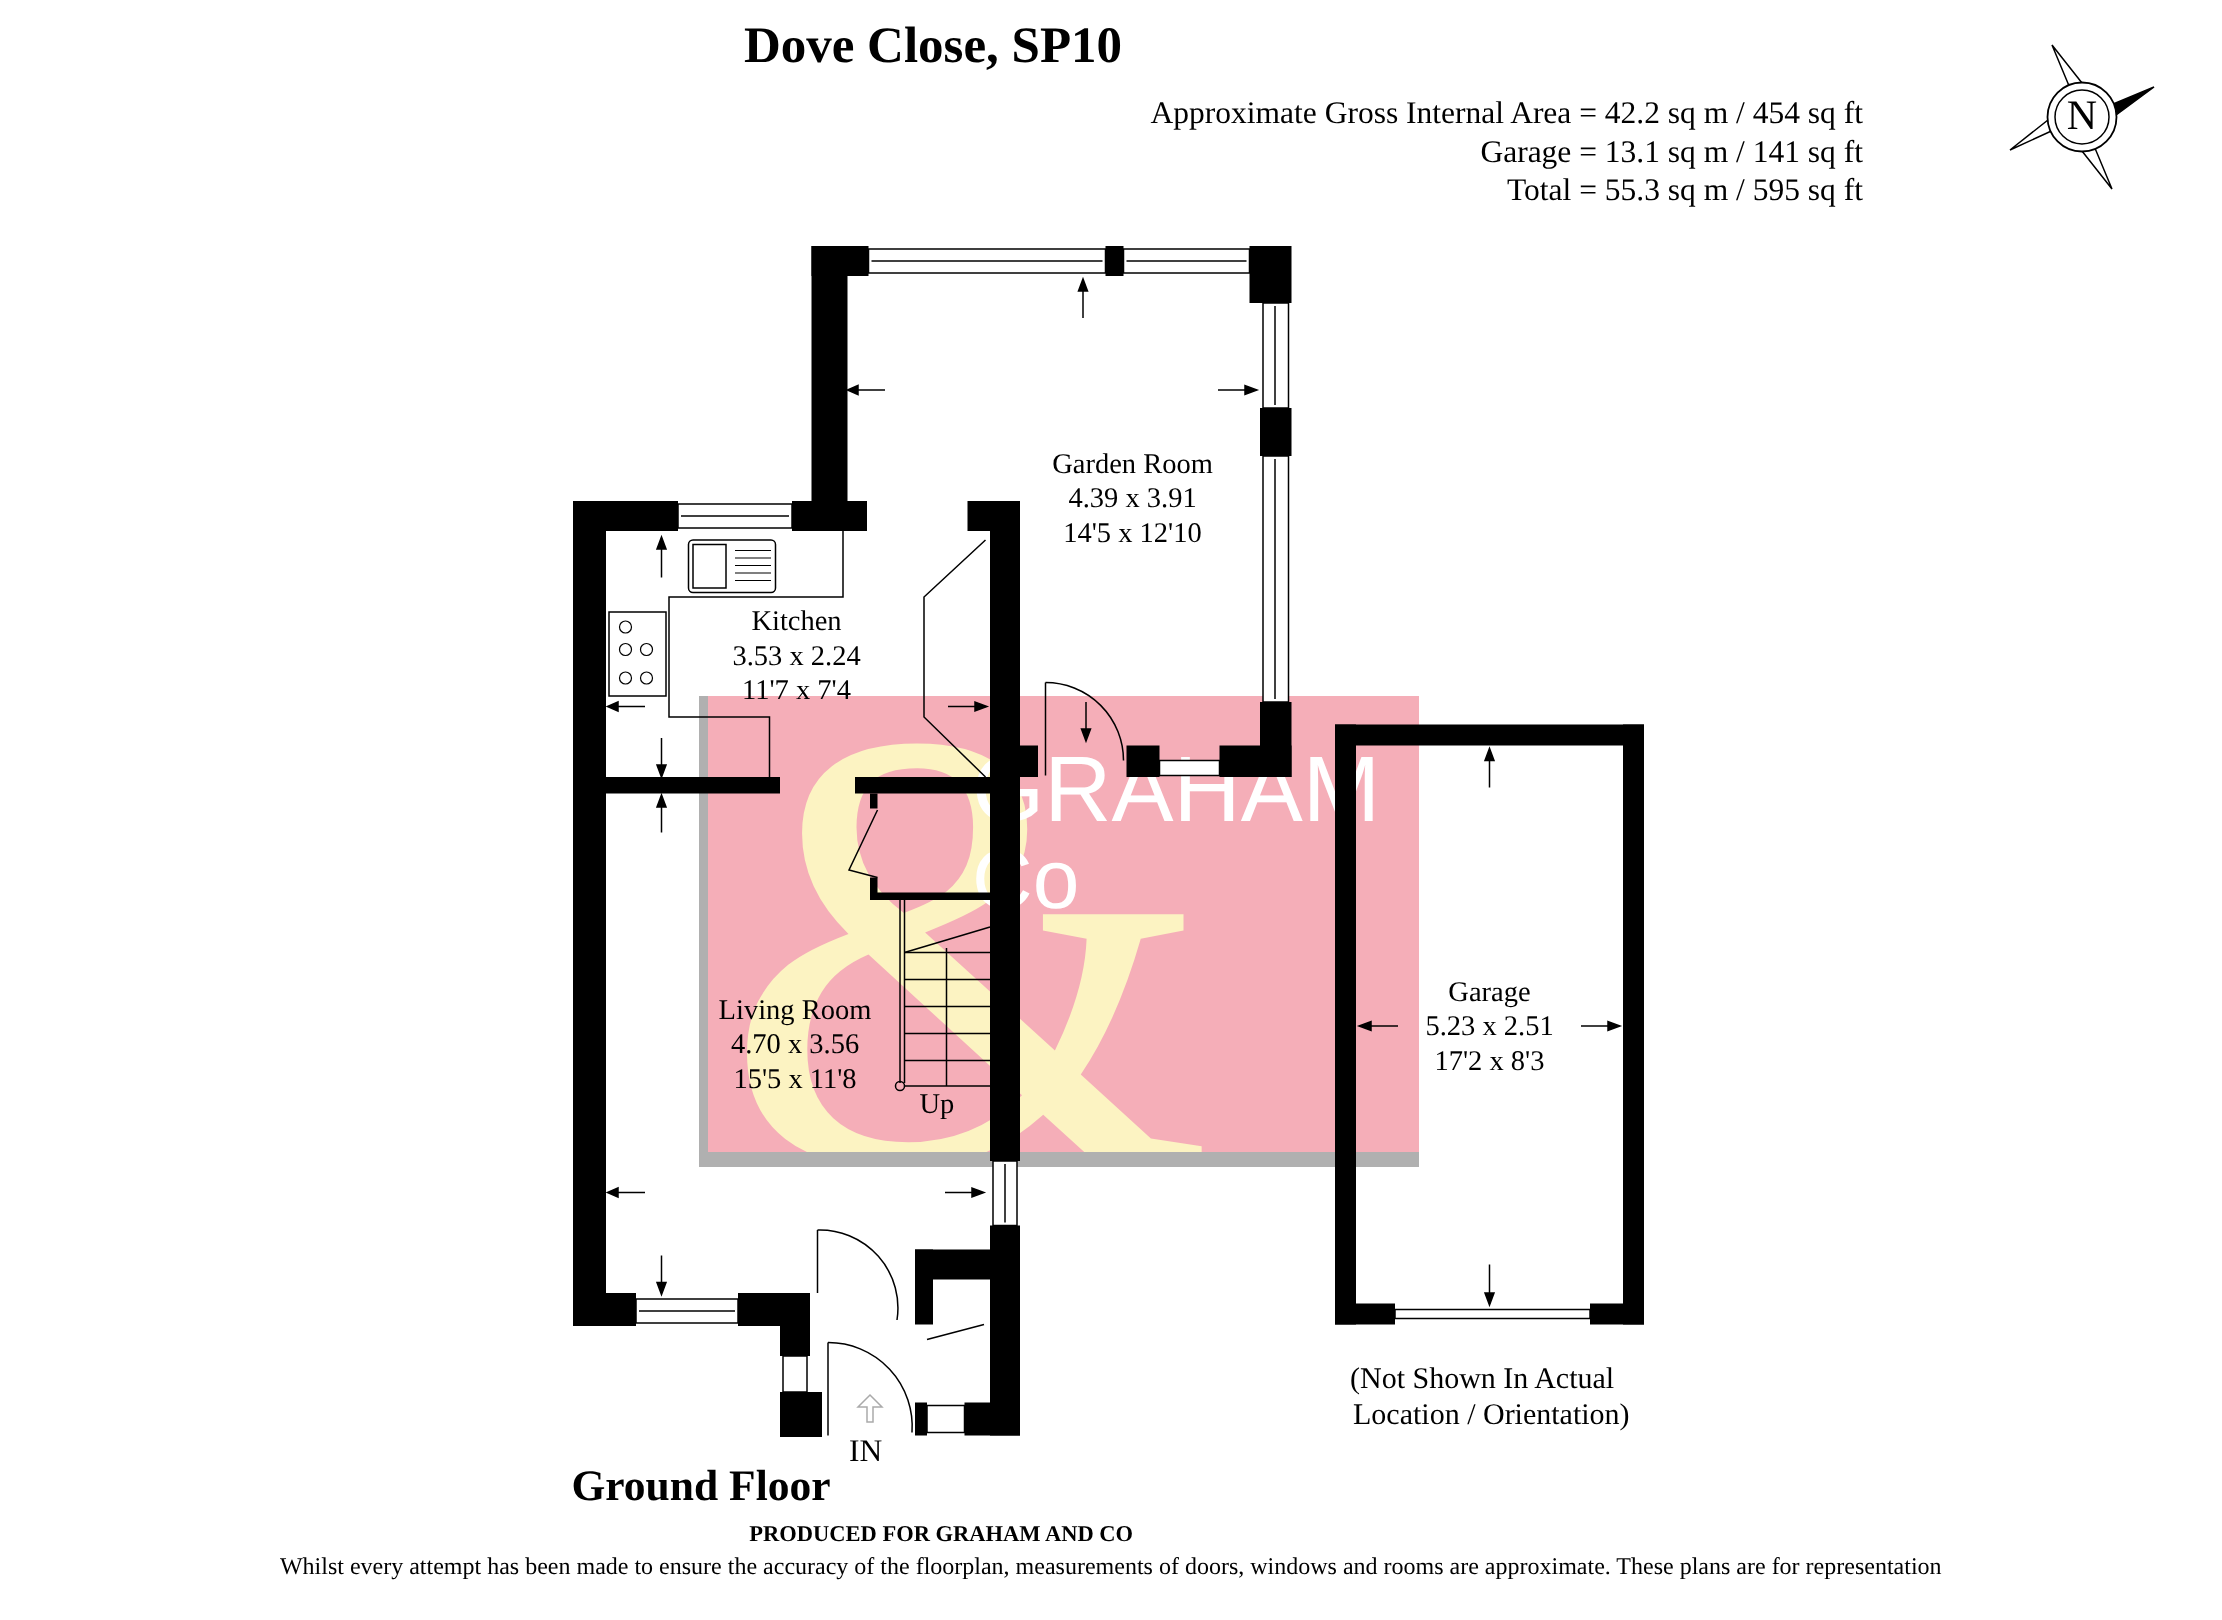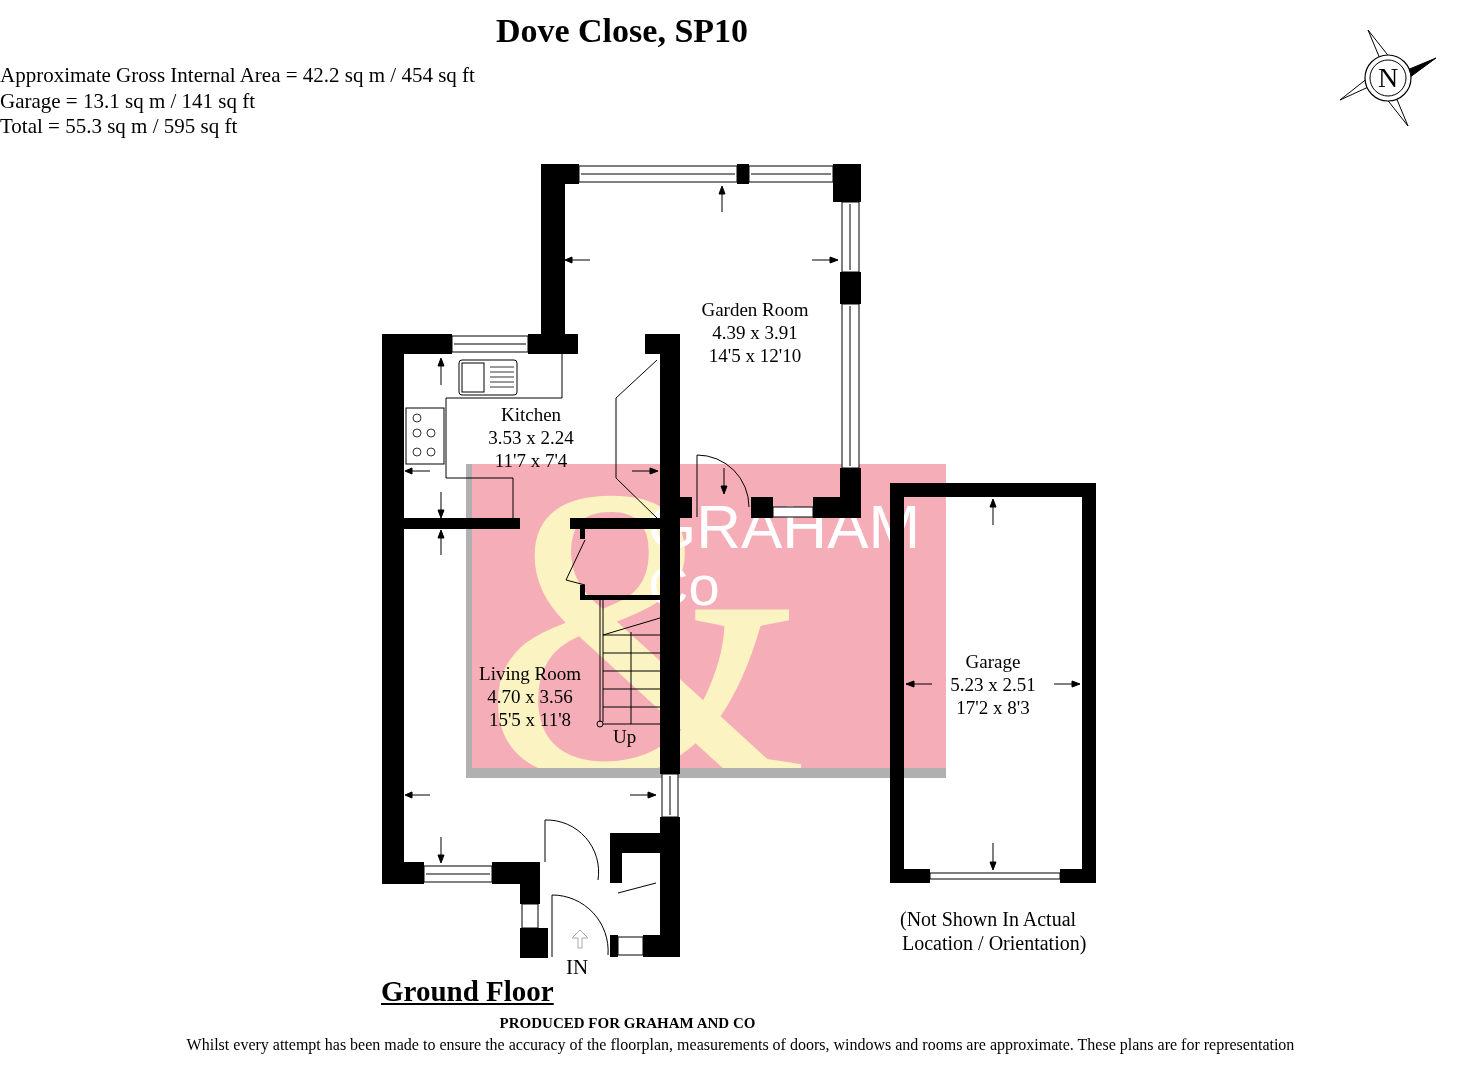--- a/index.html
+++ b/index.html
@@ -1,21 +1,21 @@
 <!DOCTYPE html>
 <html><head>
   <meta charset="utf-8">
   <style>
     html, body { margin: 0; padding: 0; background: #ffffff; }
     body { width: 1481px; height: 1080px; position: relative; overflow: hidden; font-family: "Liberation Serif", "DejaVu Serif", serif; color: #000; }
     .abs { position: absolute; }
     .title { left: 0; width: 1244px; top: 12px; text-align: center; font-weight: bold; font-size: 34px; }
-    .sub { left: 0; width: 1242px; text-align: left; font-size: 21px; line-height: 25px; }
+    .sub { left: 0; width: 1242px; text-align: right; font-size: 21px; line-height: 25px; }
     .room-label { text-align: center; font-size: 19px; line-height: 23px; }
-    .floor-label { font-weight: bold; font-size: 29px; text-decoration: underline; }
+    .floor-label { font-weight: bold; font-size: 29px; }
     .note { font-weight: normal; font-size: 20px; line-height: 24px; }
     .footer-head { left: 0; width: 1255px; top: 1015px; text-align: center; font-weight: bold; font-size: 15px; }
     .footer { left: 0; width: 1481px; top: 1035px; text-align: center; font-size: 16px; line-height: 20px; }
     svg { position: absolute; left: 0; top: 0; }
   </style>
 </head>
 <body>
 
 <div class="abs title">Dove Close, SP10</div>
 <div class="abs sub" style="top:63px">Approximate Gross Internal Area = 42.2 sq m / 454 sq ft</div>

